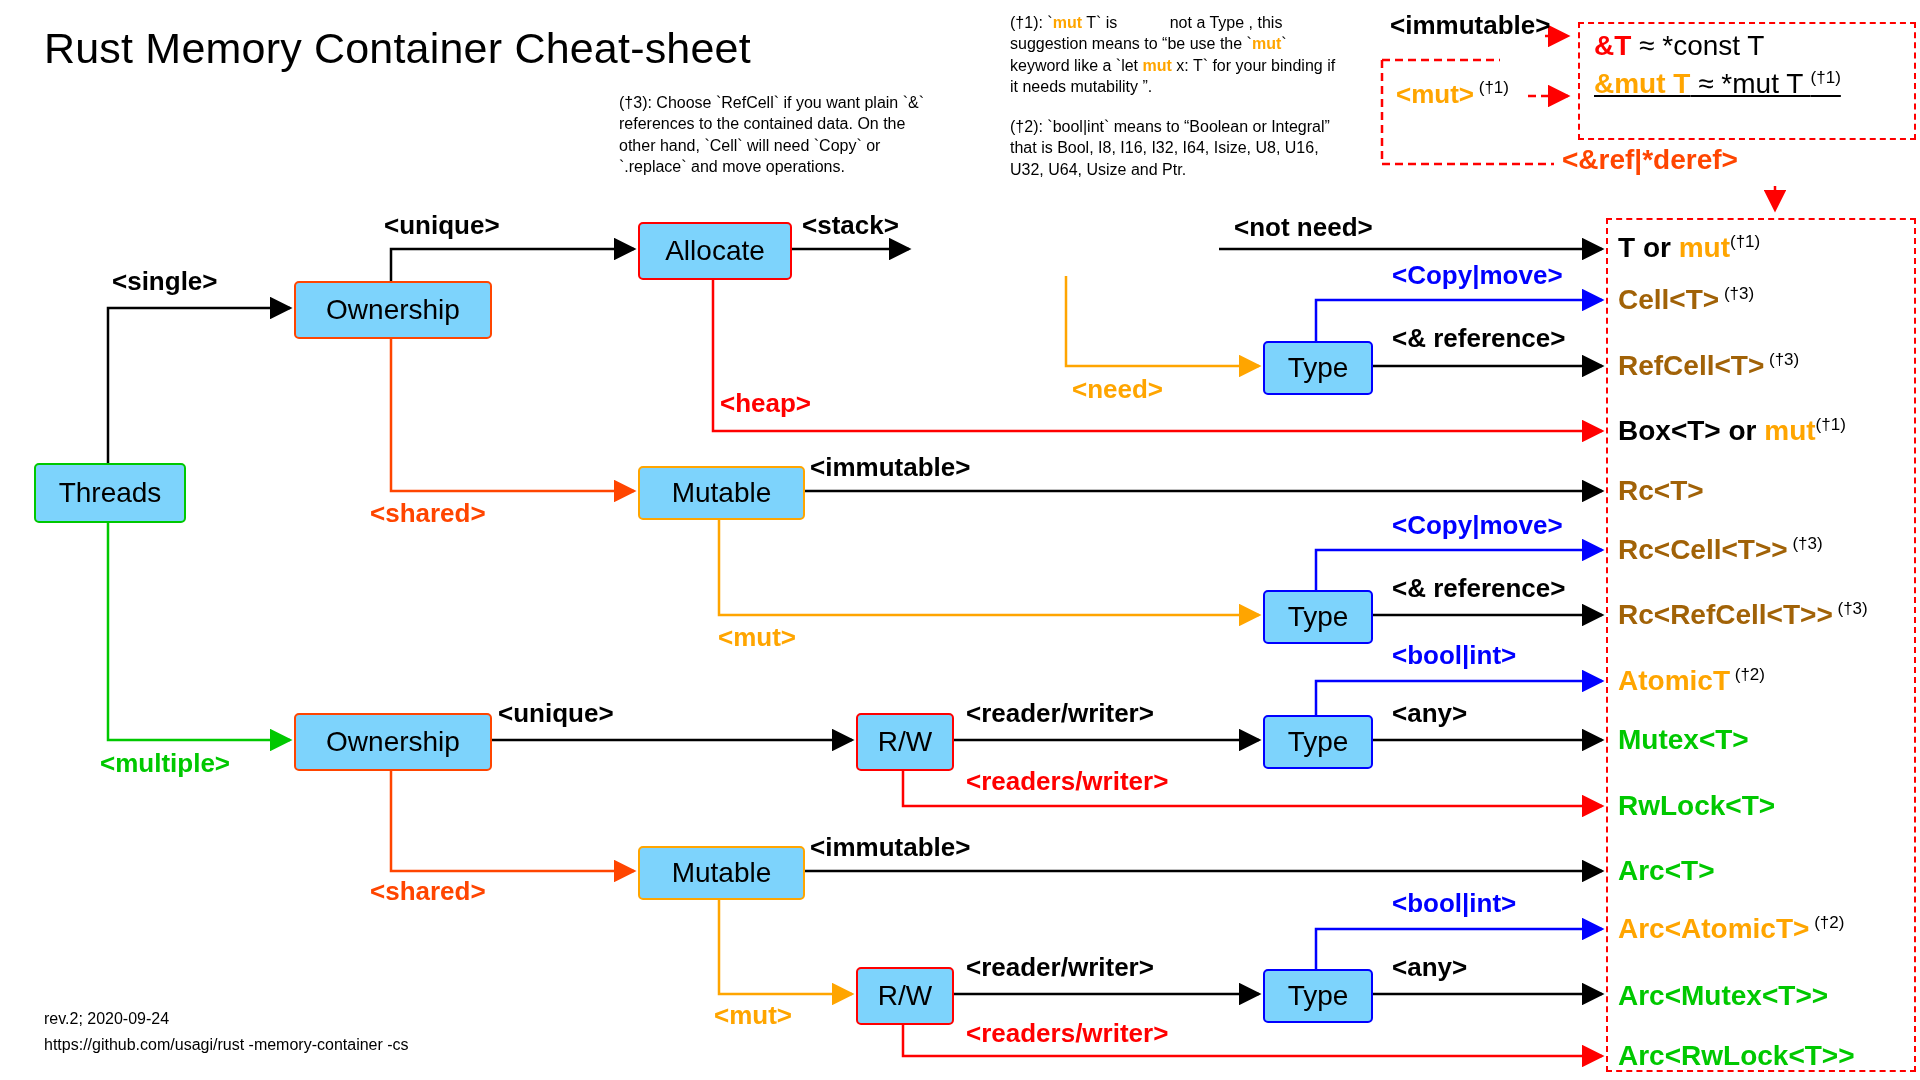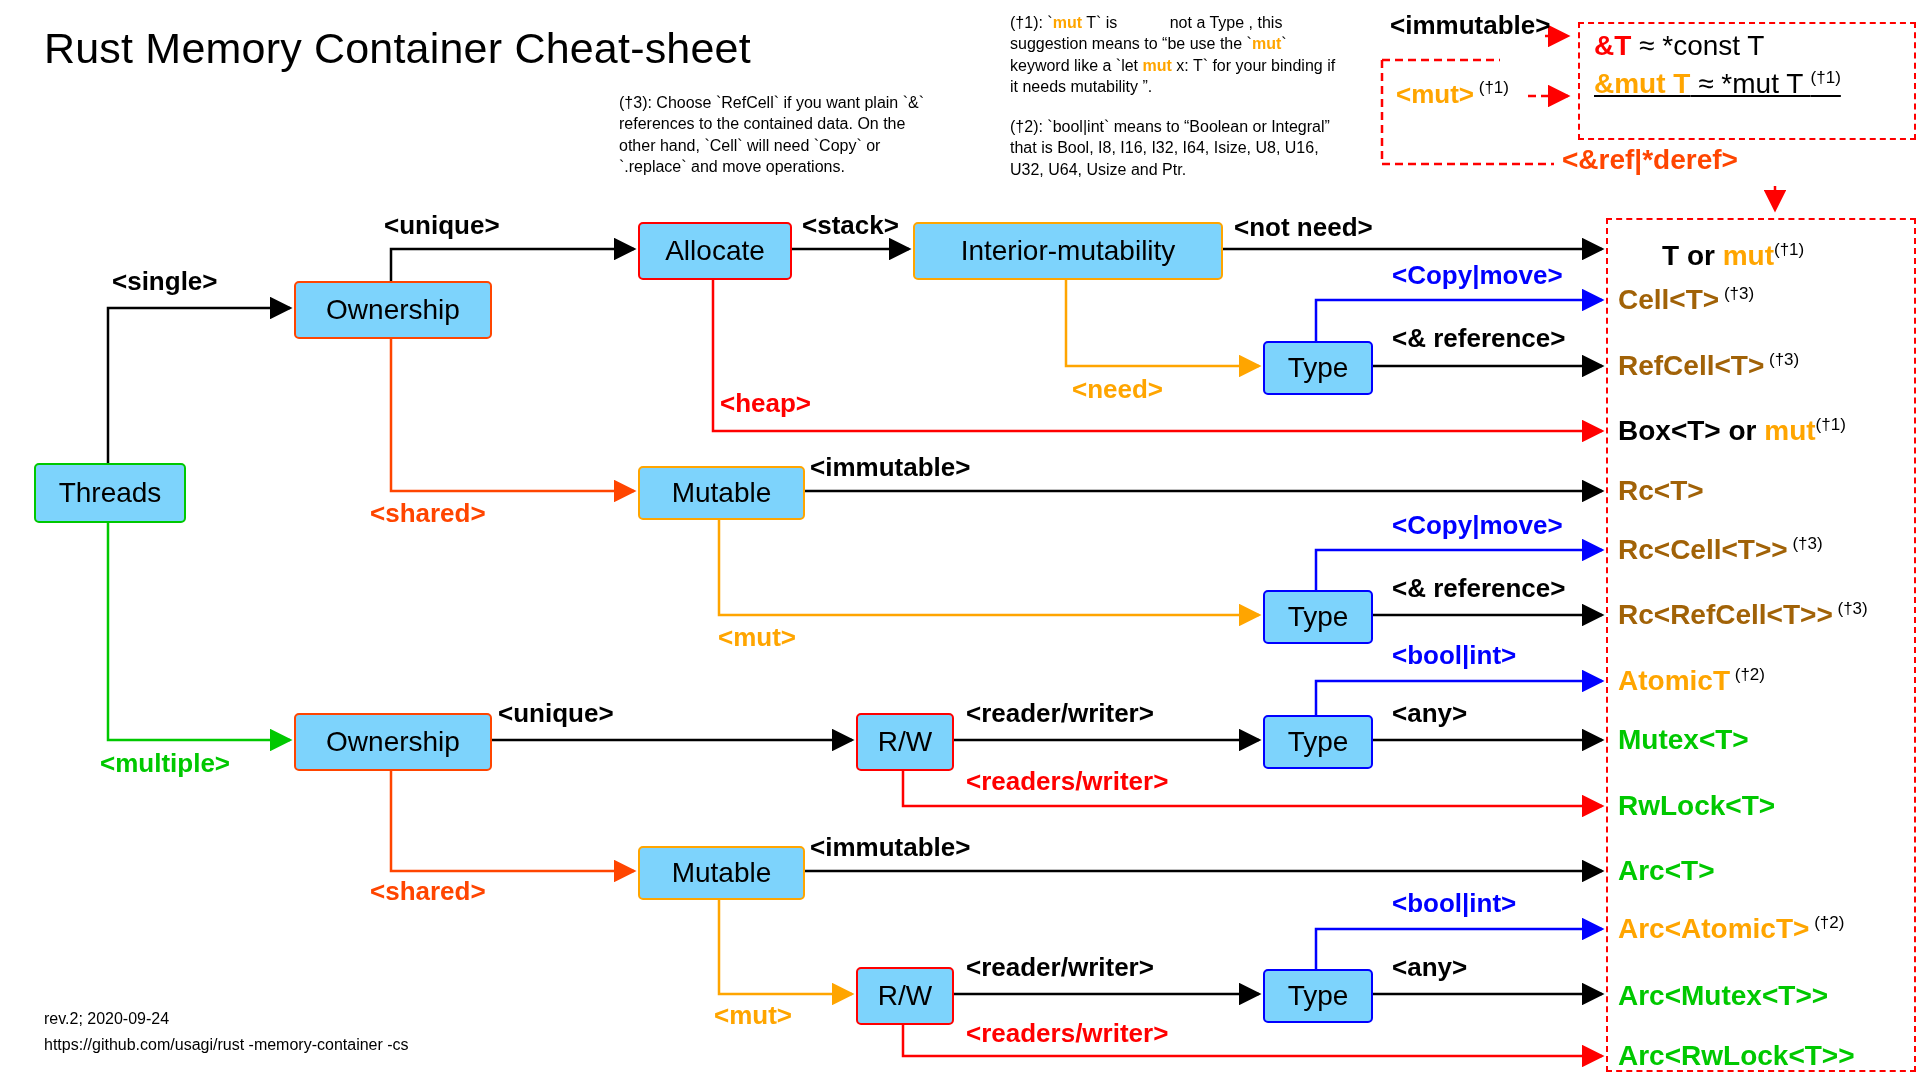--- a/index.html
+++ b/index.html
@@ -127,23 +127,20 @@
 
   <div class="node b-green" style="left:34px;top:463px;width:148px;height:56px;">
       <span>Threads</span>
     </div>
   <div class="node b-orangered" style="left:294px;top:281px;width:194px;height:54px;">
       <span>Ownership</span>
     </div>
   <div class="node b-red" style="left:638px;top:222px;width:150px;height:54px;">
       <span>Allocate</span>
     </div>
-  <div class="node b-orange" style="left:913px;top:222px;width:306px;height:54px;">
-      <span>Interior-mutability</span>
-    </div>
   <div class="node b-blue" style="left:1263px;top:341px;width:106px;height:50px;">
       <span>Type</span>
     </div>
   <div class="node b-orange" style="left:638px;top:466px;width:163px;height:50px;">
       <span>Mutable</span>
     </div>
   <div class="node b-blue" style="left:1263px;top:590px;width:106px;height:50px;">
       <span>Type</span>
     </div>
   <div class="node b-orangered" style="left:294px;top:713px;width:194px;height:54px;">
@@ -185,21 +182,21 @@
   <div class="elabel c-black" style="left:1392px;top:698px;">&lt;any&gt;</div>
   <div class="elabel c-red bold" style="left:966px;top:766px;">&lt;readers/writer&gt;</div>
   <div class="elabel c-orangered bold" style="left:370px;top:876px;">&lt;shared&gt;</div>
   <div class="elabel c-black" style="left:810px;top:832px;">&lt;immutable&gt;</div>
   <div class="elabel c-orange bold" style="left:714px;top:1000px;">&lt;mut&gt;</div>
   <div class="elabel c-black" style="left:966px;top:952px;">&lt;reader/writer&gt;</div>
   <div class="elabel c-blue bold" style="left:1392px;top:888px;">&lt;bool|int&gt;</div>
   <div class="elabel c-black" style="left:1392px;top:952px;">&lt;any&gt;</div>
   <div class="elabel c-red bold" style="left:966px;top:1018px;">&lt;readers/writer&gt;</div>
 
-  <div class="result" style="top:256px;margin-left:44px;"><span class="c-black">T or </span><span class="c-orange bold">mut</span><sup>(†1)</sup></div>
+  <div class="result" style="top:248px;"><span class="c-black">T or </span><span class="c-orange bold">mut</span><sup>(†1)</sup></div>
   <div class="result" style="top:300px;"><span class="c-ltblue bold">Cell&lt;T&gt;</span><sup> (†3)</sup></div>
   <div class="result" style="top:366px;"><span class="c-ltblue bold">RefCell&lt;T&gt;</span><sup> (†3)</sup></div>
   <div class="result" style="top:431px;"><span class="c-black">Box&lt;T&gt; or </span><span class="c-orange bold">mut</span><sup>(†1)</sup></div>
   <div class="result" style="top:491px;"><span class="c-ltblue bold">Rc&lt;T&gt;</span></div>
   <div class="result" style="top:550px;"><span class="c-ltblue bold">Rc&lt;Cell&lt;T&gt;&gt;</span><sup> (†3)</sup></div>
   <div class="result" style="top:615px;"><span class="c-ltblue bold">Rc&lt;RefCell&lt;T&gt;&gt;</span><sup> (†3)</sup></div>
   <div class="result" style="top:681px;"><span class="c-orange bold">AtomicT</span><sup> (†2)</sup></div>
   <div class="result" style="top:740px;"><span class="c-green bold">Mutex&lt;T&gt;</span></div>
   <div class="result" style="top:806px;"><span class="c-green bold">RwLock&lt;T&gt;</span></div>
   <div class="result" style="top:871px;"><span class="c-green bold">Arc&lt;T&gt;</span></div>

